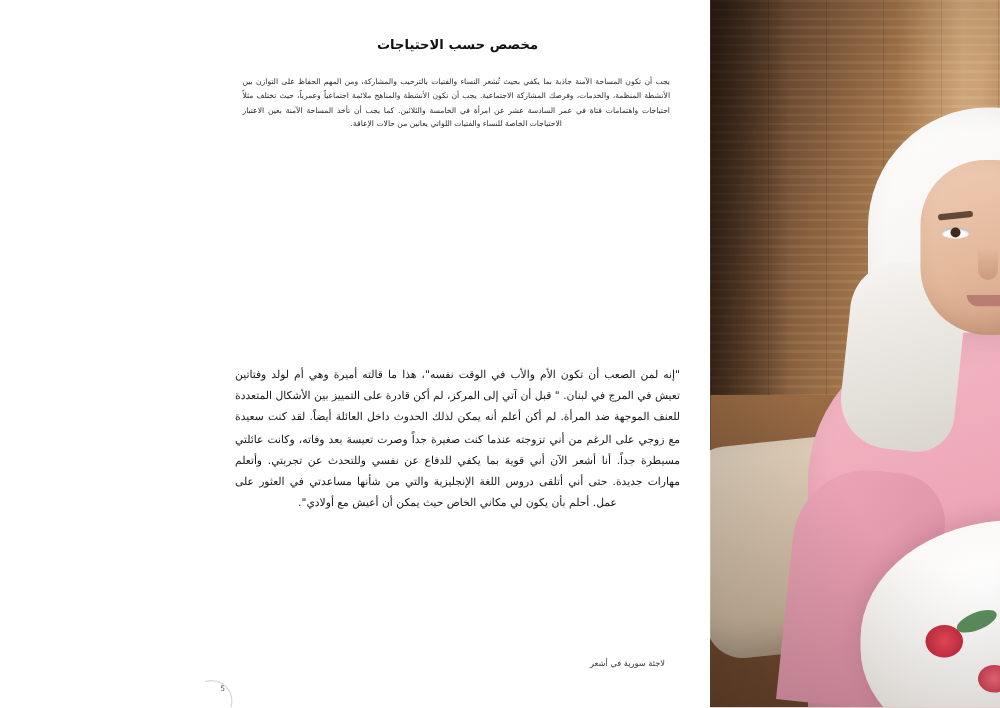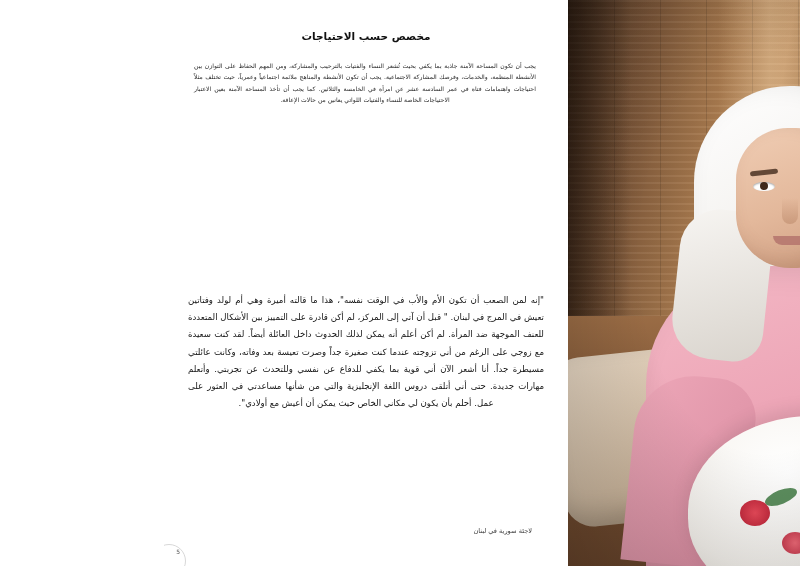--- a/index.html
+++ b/index.html
@@ -324,21 +324,21 @@
 <div class="page">
 
   <div class="text-col">
 
     <div class="section-title">مخصص حسب الاحتياجات</div>
 
     <div class="intro-paragraph">يجب أن تكون المساحة الآمنة جاذبة بما يكفي بحيث تُشعر النساء والفتيات بالترحيب والمشاركة، ومن المهم الحفاظ على التوازن بين الأنشطة المنظمة، والخدمات، وفرصك المشاركة الاجتماعية. يجب أن تكون الأنشطة والمناهج ملائمة اجتماعياً وعمرياً، حيث تختلف مثلاً احتياجات واهتمامات فتاة في عمر السادسة عشر عن امرأة في الخامسة والثلاثين. كما يجب أن تأخذ المساحة الآمنة بعين الاعتبار الاحتياجات الخاصة للنساء والفتيات اللواتي يعانين من حالات الإعاقة.</div>
 
     <div class="quote-block">"إنه لمن الصعب أن تكون الأم والأب في الوقت نفسه"، هذا ما قالته أميرة وهي أم لولد وفتاتين تعيش في المرج في لبنان. " قبل أن آتي إلى المركز، لم أكن قادرة على التمييز بين الأشكال المتعددة للعنف الموجهة ضد المرأة. لم أكن أعلم أنه يمكن لذلك الحدوث داخل العائلة أيضاً. لقد كنت سعيدة مع زوجي على الرغم من أني تزوجته عندما كنت صغيرة جداً وصرت تعيسة بعد وفاته، وكانت عائلتي مسيطرة جداً. أنا أشعر الآن أني قوية بما يكفي للدفاع عن نفسي وللتحدث عن تجربتي. وأتعلم مهارات جديدة. حتى أني أتلقى دروس اللغة الإنجليزية والتي من شأنها مساعدتي في العثور على عمل. أحلم بأن يكون لي مكاني الخاص حيث يمكن أن أعيش مع أولادي".</div>
 
-    <div class="caption">لاجئة سورية في لبنان</div>
+    <div class="caption">لاجئة سورية في أشعر</div>
 
     <div class="page-number">
       <span>5</span>
     </div>
   </div>
 
   <div class="photo-col">
     <div class="wall"></div>
     <div class="wall-dark-left"></div>
     <div class="wall-highlight"></div>

